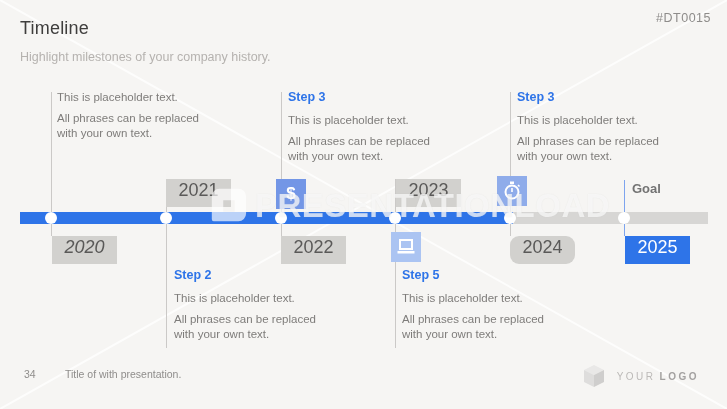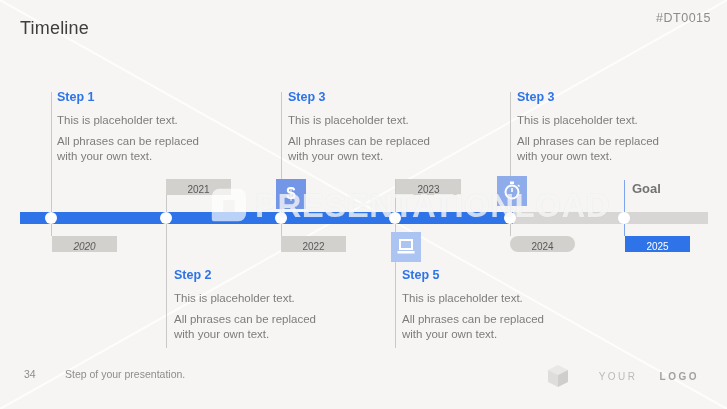--- a/index.html
+++ b/index.html
@@ -15,57 +15,58 @@
 
   .vline{position:absolute;width:1px;background:#cbc9c7;}
   .vline.blue{background:#7da4ee;}
 
   .bar{position:absolute;top:212px;height:12px;}
   .bar.blue{left:20px;width:493px;background:#2e74e8;}
   .bar.gray{left:513px;width:195px;background:#d7d6d4;}
 
   .dot{position:absolute;top:212px;width:12px;height:12px;border-radius:50%;background:#ffffff;}
 
-  .year{position:absolute;width:65px;height:16px;line-height:22px;text-align:center;
-    background:#d2d1ce;color:#5a5958;font-size:10px;}
+  .year{position:absolute;width:65px;height:28px;line-height:22px;text-align:center;
+    background:#d2d1ce;color:#5a5958;font-size:18px;}
   .year.blue{background:#2e74e8;color:#ffffff;}
 
   .icon{position:absolute;width:30px;height:30px;display:flex;align-items:center;justify-content:center;}
   .icon.dollar{background:#7396e6;color:#fff;font-size:17px;font-weight:bold;}
   .icon.stopwatch{background:#8facea;}
   .icon.laptop{background:#abc4f2;}
 
   .step{position:absolute;width:158px;}
   .step-label{font-size:12.5px;font-weight:bold;color:#2e74e8;margin:0 0 9px 0;}
   .step p{margin:0 0 5px 0;font-size:11.5px;line-height:15.5px;color:#7e7c7a;}
   .goal-label{position:absolute;left:632px;top:181px;font-size:13px;font-weight:bold;color:#737373;}
 
   .watermark{position:absolute;left:208px;top:186px;display:flex;align-items:center;gap:7px;
     pointer-events:none;}
   .watermark .wm-text{font-size:33px;font-weight:bold;color:rgba(255,255,255,0.68);
     letter-spacing:0.5px;text-shadow:0 0 1px rgba(190,188,185,0.35);}
 
   .footer-page{position:absolute;left:24px;top:368px;font-size:10.5px;color:#8f8d8b;}
   .footer-title{position:absolute;left:65px;top:368px;font-size:10.5px;color:#8f8d8b;}
-  .footer-logo{position:absolute;right:28px;top:363px;display:flex;align-items:center;gap:28px;}
+  .footer-logo{position:absolute;right:28px;top:363px;display:flex;align-items:center;gap:10px;}
   .logo-your{font-size:10px;letter-spacing:2.5px;color:#bcbab8;}
   .logo-logo{font-size:10px;letter-spacing:2.5px;color:#a3a1a0;font-weight:bold;margin-left:-6px;}
 </style>
 </head>
 <body>
 
 <div class="slide">
 
   <svg class="diag" width="727" height="409">
     <line x1="0" y1="0" x2="727" y2="409" stroke="rgba(255,255,255,0.75)" stroke-width="2"></line>
     <line x1="0" y1="409" x2="727" y2="0" stroke="rgba(255,255,255,0.75)" stroke-width="2"></line>
   </svg>
 
   <div class="slide-code">#DT0015</div>
   <div class="title">Timeline</div>
+  <div class="subtitle">Highlight milestones of your company history.</div>
 
   <div class="vline" style="left:51px;top:92px;height:144px;"></div>
   <div class="vline" style="left:166px;top:179px;height:169px;"></div>
   <div class="vline" style="left:281px;top:92px;height:145px;"></div>
   <div class="vline" style="left:395px;top:179px;height:169px;"></div>
   <div class="vline" style="left:510px;top:92px;height:144px;"></div>
   <div class="vline blue" style="left:624px;top:180px;height:56px;"></div>
 
   <div class="bar blue"></div>
   <div class="bar gray"></div>
@@ -96,21 +97,20 @@
     </svg>
   </div>
   <div class="icon laptop" style="left:391px;top:232px;">
     <svg width="22" height="22" viewBox="0 0 22 22">
       <rect x="5" y="4" width="12" height="9" fill="none" stroke="#ffffff" stroke-width="2"></rect>
       <rect x="2.5" y="15" width="17" height="2.5" fill="#ffffff"></rect>
     </svg>
   </div>
 
   <div class="step" style="left:57px;top:90px;">
-    <div class="step-label">Step 1</div>
     <p>This is placeholder text.</p>
     <p>All phrases can be replaced with your own text.</p>
   </div>
   <div class="step" style="left:288px;top:90px;">
     <div class="step-label">Step 3</div>
     <p>This is placeholder text.</p>
     <p>All phrases can be replaced with your own text.</p>
   </div>
   <div class="step" style="left:517px;top:90px;">
     <div class="step-label">Step 3</div>
@@ -132,21 +132,21 @@
   <div class="goal-label">Goal</div>
 
   <div class="watermark">
     <svg width="40" height="40" viewBox="0 0 42 42">
       <path fill="rgba(255,255,255,0.68)" fill-rule="evenodd" d="M12,3 h20 a8,8 0 0 1 8,8 v18 a8,8 0 0 1 -8,8 h-26 a2,2 0 0 1 -2,-2 v-24 a8,8 0 0 1 8,-8 z M16,15 h12 v12 h-12 z"></path>
     </svg>
     <span class="wm-text">PRESENTATIONLOAD</span>
   </div>
 
   <div class="footer-page">34</div>
-  <div class="footer-title">Step of your presentation.</div>
+  <div class="footer-title">Title of with presentation.</div>
   <div class="footer-logo">
     <svg width="26" height="26" viewBox="0 0 26 26">
       <polygon points="13,2 23,7 13,12 3,7" fill="#e9e8e7"></polygon>
       <polygon points="3,7 13,12 13,24 3,19" fill="#dedddc"></polygon>
       <polygon points="13,12 23,7 23,19 13,24" fill="#cfcecd"></polygon>
     </svg>
     <span class="logo-your">YOUR</span>
     <span class="logo-logo">LOGO</span>
   </div>
 

